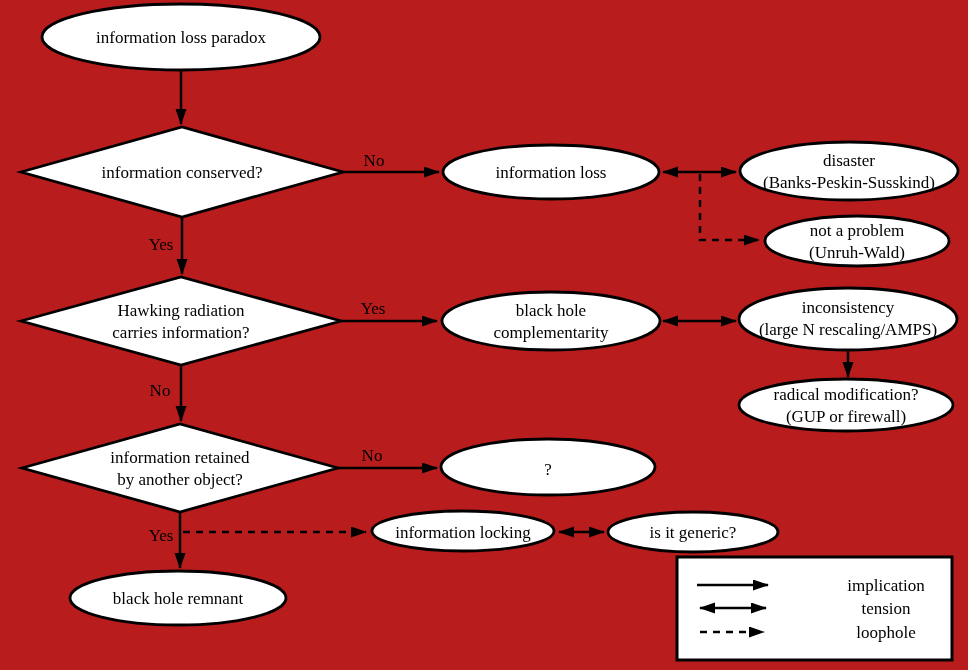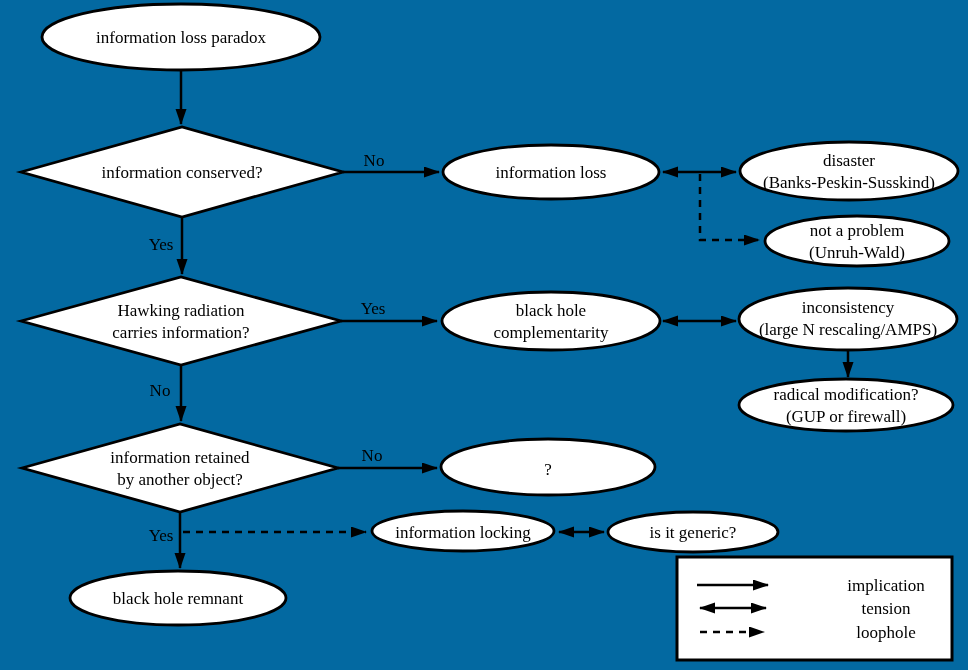--- a/index.html
+++ b/index.html
@@ -1,16 +1,16 @@
 <!DOCTYPE html>
 <html><head>
 <meta charset="utf-8">
 <style>
   html, body { margin: 0; padding: 0; background: #ffffff; }
-  .canvas { position: relative; width: 968px; height: 670px; background: #0369a1; overflow: hidden; }
+  .canvas { position: relative; width: 968px; height: 670px; background: #b91c1c; overflow: hidden; }
   svg text {
     font-family: "Liberation Serif", "DejaVu Serif", serif;
     font-size: 17px;
     fill: #000000;
     text-anchor: middle;
   }
   .shape { fill: #ffffff; stroke: #000000; stroke-width: 2.8; }
   .edge  { fill: none; stroke: #000000; stroke-width: 2.5; }
   .dashed { stroke-dasharray: 7 6; }
   .legend-box { fill: #ffffff; stroke: #000000; stroke-width: 3; }

